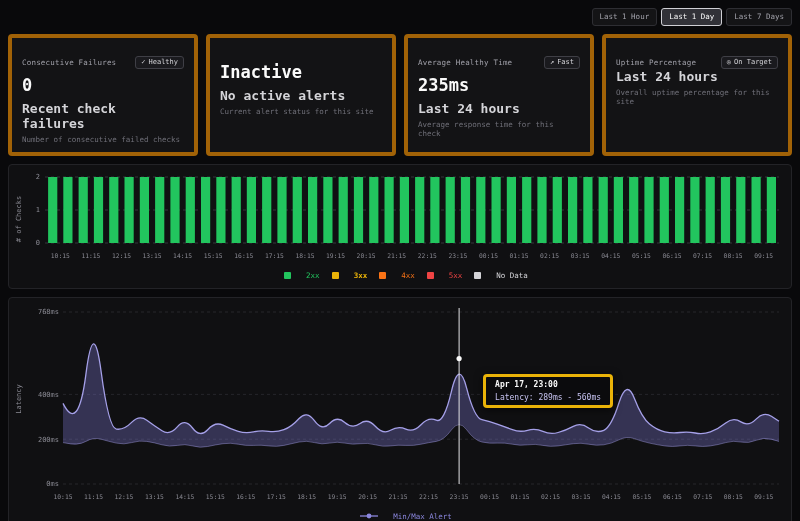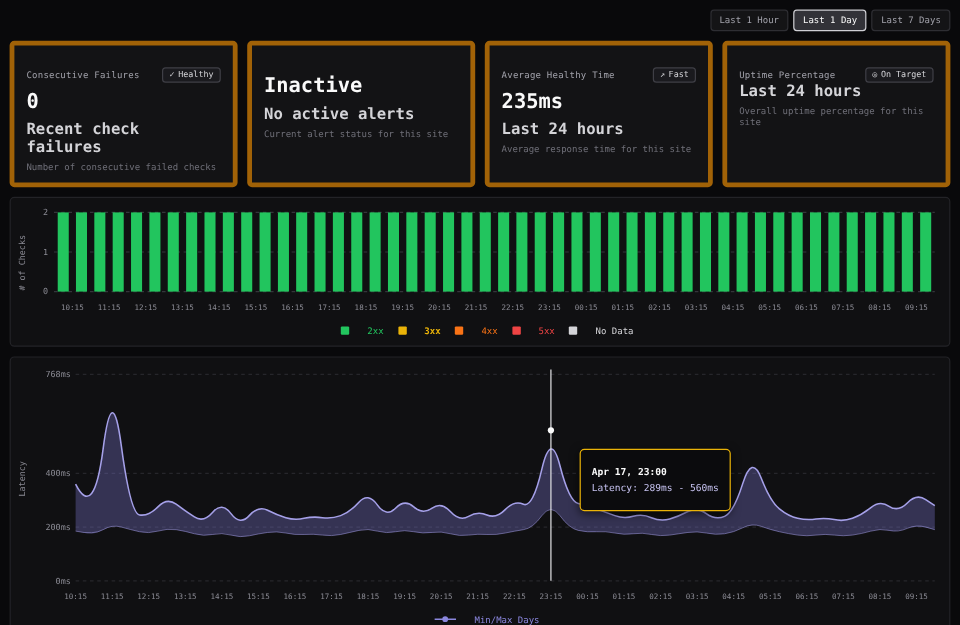--- a/index.html
+++ b/index.html
@@ -24,21 +24,21 @@
   .panel{position:relative;background:#101012;border:1px solid #232327;border-radius:4px;margin:8px;padding:6px 8px 2px 20px}
   .ylab{position:absolute;left:10px;top:44%;transform:translate(-50%,-50%) rotate(-90deg);font-size:7px;color:#8b8b94;white-space:nowrap}
   svg{display:block}
   .tick-text{font-family:"DejaVu Sans Mono",monospace}
   
   .legend{display:flex;justify-content:center;align-items:center;gap:12px;padding:4px 0 6px;font-size:7.5px}
   .legend-item{display:flex;align-items:center;gap:15px}
   .legend .sw{width:7px;height:7px;display:inline-block;border-radius:1px}
   
   .chart-wrap{position:relative}
-  .tooltip{position:absolute;background:#0b0b0d;border:1px solid #eab308;border-radius:4px;padding:14px 9px;white-space:nowrap;z-index:5;box-shadow:0 2px 8px rgba(0,0,0,.6)}
+  .tooltip{position:absolute;background:#0b0b0d;border:3px solid #eab308;border-radius:4px;padding:3px 9px;white-space:nowrap;z-index:5;box-shadow:0 2px 8px rgba(0,0,0,.6)}
   .tooltip-title{font-size:8px;font-weight:bold;color:#fafafa;margin-bottom:4px}
   .tooltip-value{font-size:8px;color:#c7c3f1}
 </style>
 </head>
 <body>
 
 <div class="app">
 
   <div class="toolbar">
       <button class="range-btn">Last 1 Hour</button>
@@ -67,21 +67,21 @@
       <div class="card">
         <div class="card-head">
           <div class="card-title">Average Healthy Time</div>
           <div class="badge">
             <span class="bicon">↗</span>
             <span>Fast</span>
           </div>
         </div>
         <div class="card-value">235ms</div>
         <div class="card-sub">Last 24 hours</div>
-        <div class="card-desc">Average response time for this site</div>
+        <div class="card-desc">Average response time for this check</div>
       </div>
       <div class="card">
         <div class="card-head">
           <div class="card-title">Uptime Percentage</div>
           <div class="badge">
             <span class="bicon">◎</span>
             <span>On Target</span>
           </div>
         </div>
         <div class="card-sub">Last 24 hours</div>
@@ -241,18 +241,18 @@
         <div class="tooltip-title">Apr 17, 23:00</div>
         <div class="tooltip-value">Latency: 289ms - 560ms</div>
       </div>
     </div>
     <div class="legend">
         <div class="legend-item">
           <svg width="18" height="8">
             <line x1="0" y1="4" x2="18" y2="4" stroke="#8b87de" stroke-width="1.3"></line>
             <circle cx="9" cy="4" r="2.4" fill="#8b87de"></circle>
           </svg>
-          <span style="color: rgb(139, 135, 222);">Min/Max Days</span>
+          <span style="color: rgb(139, 135, 222);">Min/Max Alert</span>
         </div>
       </div>
   </div>
 
 </div>
 
 </body></html>

